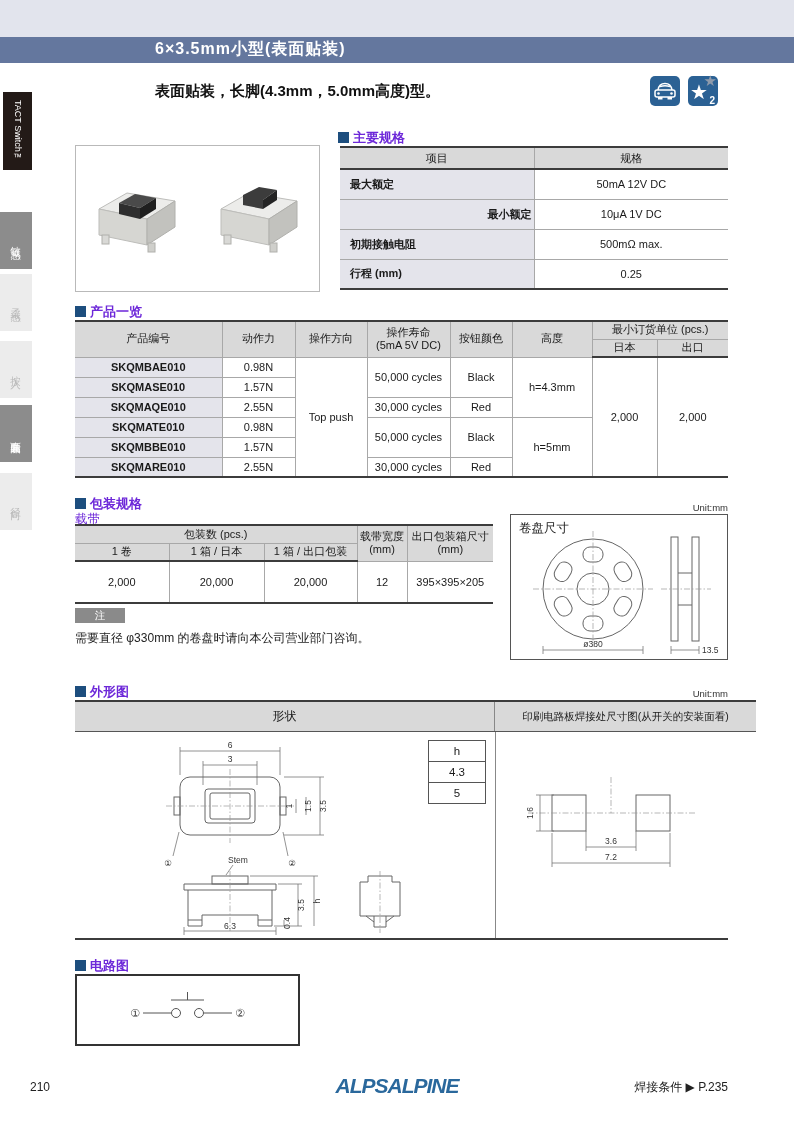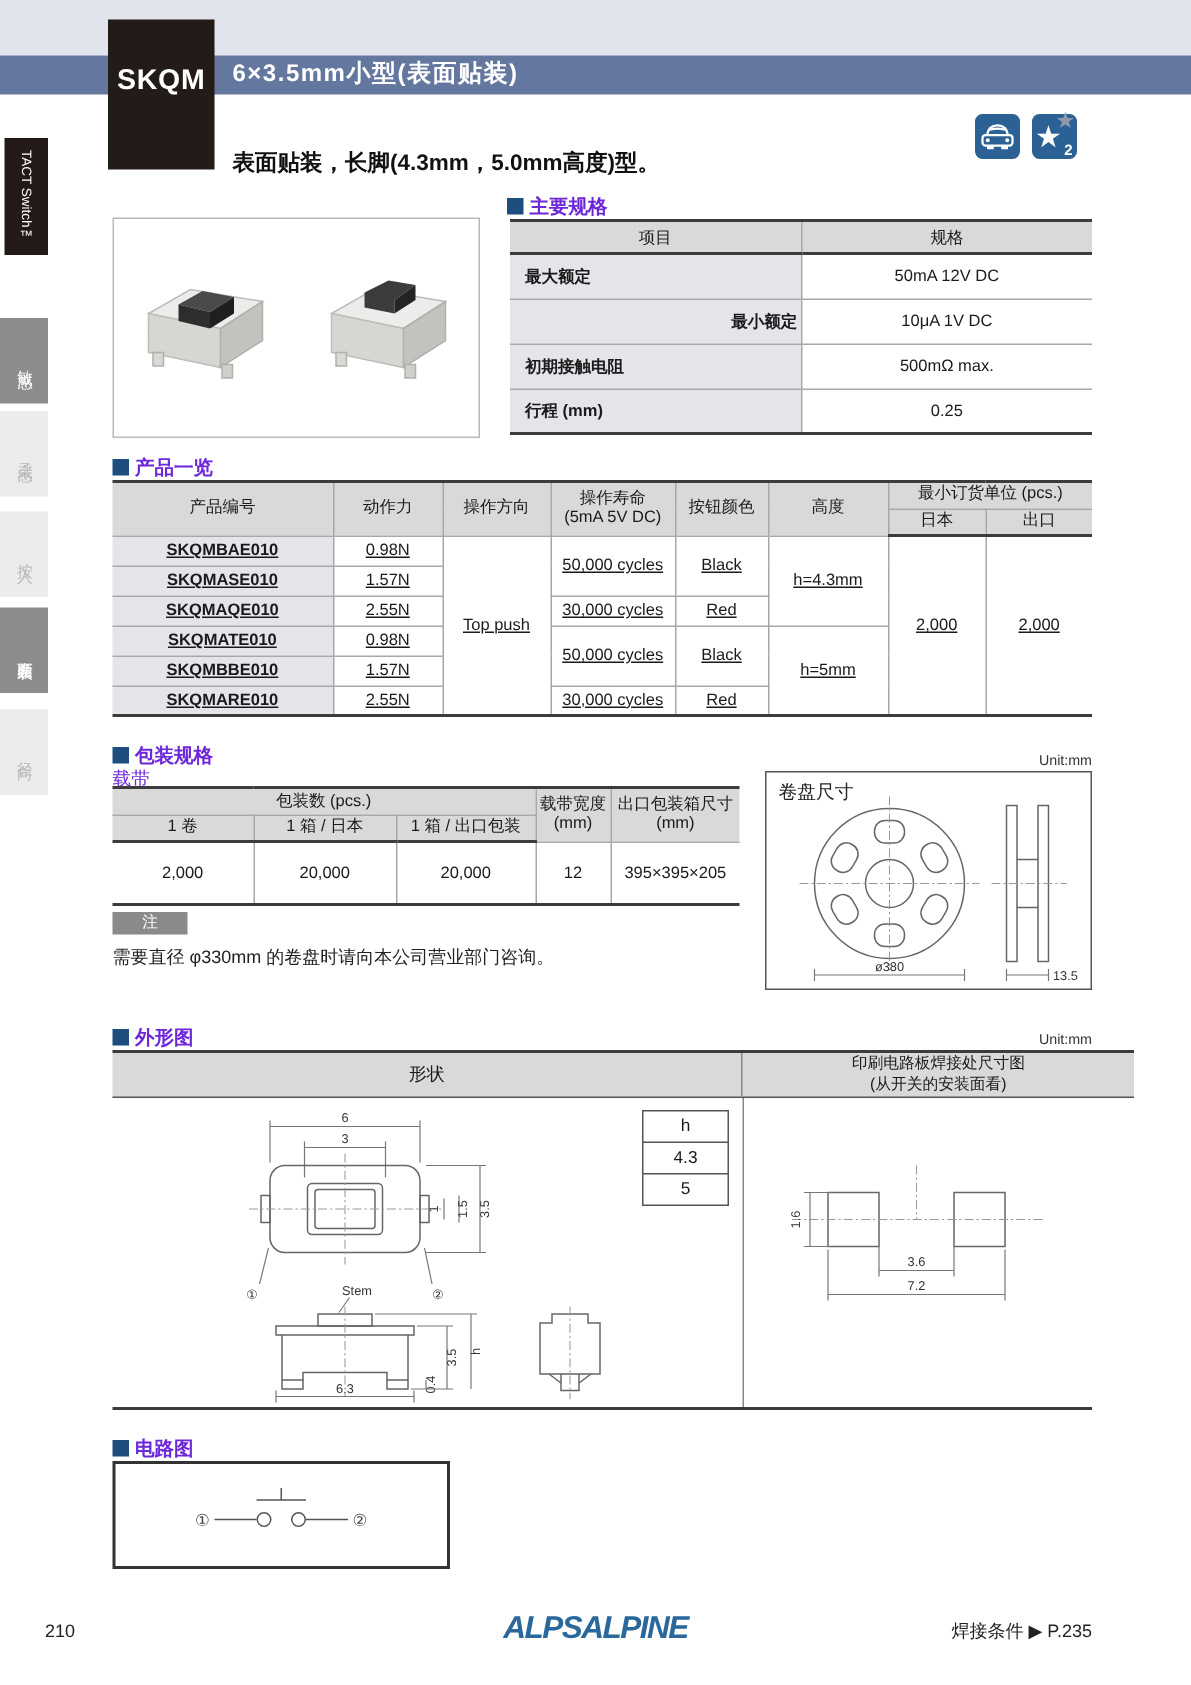--- a/index.html
+++ b/index.html
@@ -6,21 +6,21 @@
   html,body { background:#fff; }
   body { font-family:"Liberation Sans","DejaVu Sans",sans-serif; color:#1a1a1a; }
   .page { position:relative; width:794px; height:1123px; background:#fff; overflow:hidden; }
 
   
   .band-top { position:absolute; left:0; top:0; width:794px; height:37px; background:#e2e4ed; }
   .band-blue { position:absolute; left:0; top:37px; width:794px; height:26px; background:#64779e; }
   .band-title { position:absolute; left:155px; top:39px; color:#fff; font-size:16px; font-weight:bold; letter-spacing:1px; }
   .model-box { position:absolute; left:72px; top:13px; width:71px; height:100px; background:#221b18; color:#fff;
                display:flex; justify-content:center; padding-top:30px; font-size:19px; font-weight:bold; letter-spacing:.5px; }
-  .subtitle { position:absolute; left:155px; top:99px; font-size:15px; font-weight:bold; color:#111; }
+  .subtitle { position:absolute; left:155px; top:82px; font-size:15px; font-weight:bold; color:#111; }
 
   .badge { position:absolute; width:30px; height:30px; background:#2b6194; border-radius:5px; top:76px; }
   .badge.car { left:650px; }
   .badge.star { left:688px; }
   .star-big { position:absolute; left:2px; top:6px; color:#fff; font-size:20px; line-height:20px; }
   .star-small { position:absolute; right:1px; top:-3px; color:#8e9aab; font-size:15px; line-height:15px; }
   .star-num { position:absolute; right:3px; bottom:0px; color:#fff; font-size:10px; font-weight:bold; }
 
   
   .tact-tab { position:absolute; left:3px; top:92px; width:29px; height:78px; background:#231a17; color:#fff;
@@ -48,39 +48,39 @@
   .dtable .noL { border-left:none; } .dtable .noR { border-right:none; }
   .dtable thead tr.hl th { border-bottom:2px solid #3c3c3c; }
   .dtable td.lav { background:#e4e4eb; font-weight:bold; }
 
   .spec-table { left:340px; top:146px; width:388px; }
   .spec-table th { height:22px; }
   .spec-table td { height:30px; }
 
   .prod-table { left:75px; top:320px; width:653px; }
   .prod-table th { height:18px; line-height:1.25; }
-  .prod-table td { height:20px;text-decoration:underline; }
+  .prod-table td { height:20px; }
 
   .pack-table { left:75px; top:524px; width:418px; }
   .pack-table th { height:18px; line-height:1.2;margin-left:13px; }
   .pack-table td { height:42px; }
 
   .note-tag { position:absolute; left:75px; top:608px; width:50px; height:15px; background:#8a8a8a; color:#fff;
               font-size:10.5px; text-align:center; line-height:15px; }
   .note-text { position:absolute; left:75px; top:630px; font-size:12px; color:#222; }
 
   
   .reel-box { position:absolute; left:510px; top:514px; width:218px; height:146px; border:1.5px solid #555; background:#fff; }
   .reel-title { position:absolute; left:8px; top:5px; font-size:12.5px; color:#222; }
 
   
   .outline-head { position:absolute; left:75px; top:700px; width:681px; height:32px; background:#d9d9d9;
                   border-top:2px solid #3c3c3c; border-bottom:1.5px solid #555; display:flex; }
   .outline-head .c1 { width:420px; border-right:1px solid #888; display:flex; align-items:center; justify-content:center; font-size:12px; }
-  .outline-head .c2 { flex:1; display:flex; flex-direction:column; align-items:center; justify-content:center; font-size:10.5px; line-height:1.25; }
+  .outline-head .c2 { flex:1; display:flex; flex-direction:row; align-items:center; justify-content:center; font-size:10.5px; line-height:1.25; }
   .outline-divider { position:absolute; left:495px; top:732px; width:1px; height:206px; background:#888; }
   .outline-bottom { position:absolute; left:75px; top:938px; width:653px; height:2px; background:#3c3c3c; }
   .h-table { position:absolute; left:428px; top:740px; width:58px; border:1px solid #555; font-size:11.5px; }
   .h-table td { border:1px solid #555; height:21px; text-align:center; }
 
   
   .circuit-box { position:absolute; left:75px; top:974px; width:225px; height:72px; border:2px solid #333; }
 
   
   .page-num { position:absolute; left:30px; top:1080px; font-size:12px; color:#222; }
@@ -94,21 +94,20 @@
   svg text.d { font-size:8.5px; fill:#333; font-family:"Liberation Sans",sans-serif; }
 </style>
 </head>
 <body>
 
 <div class="page">
 
   <div class="band-top"></div>
   <div class="band-blue"></div>
   <div class="band-title">6×3.5mm小型(表面贴装)</div>
-  <div class="model-box">SKQM</div>
   <div class="subtitle">表面贴装，长脚(4.3mm，5.0mm高度)型。</div>
 
   <div class="badge car">
     <svg width="30" height="30" viewBox="0 0 30 30">
       <g stroke="#fff" fill="none" stroke-width="1.5">
         <path d="M8 14 Q9 7.5 15 7.5 Q21 7.5 22 14"></path>
         <rect x="5" y="14" width="20" height="7" rx="2"></rect>
         <path d="M10 10.5 Q15 9 20 10.5"></path>
       </g>
       <rect x="8" y="21" width="4.5" height="2.5" fill="#fff"></rect>

